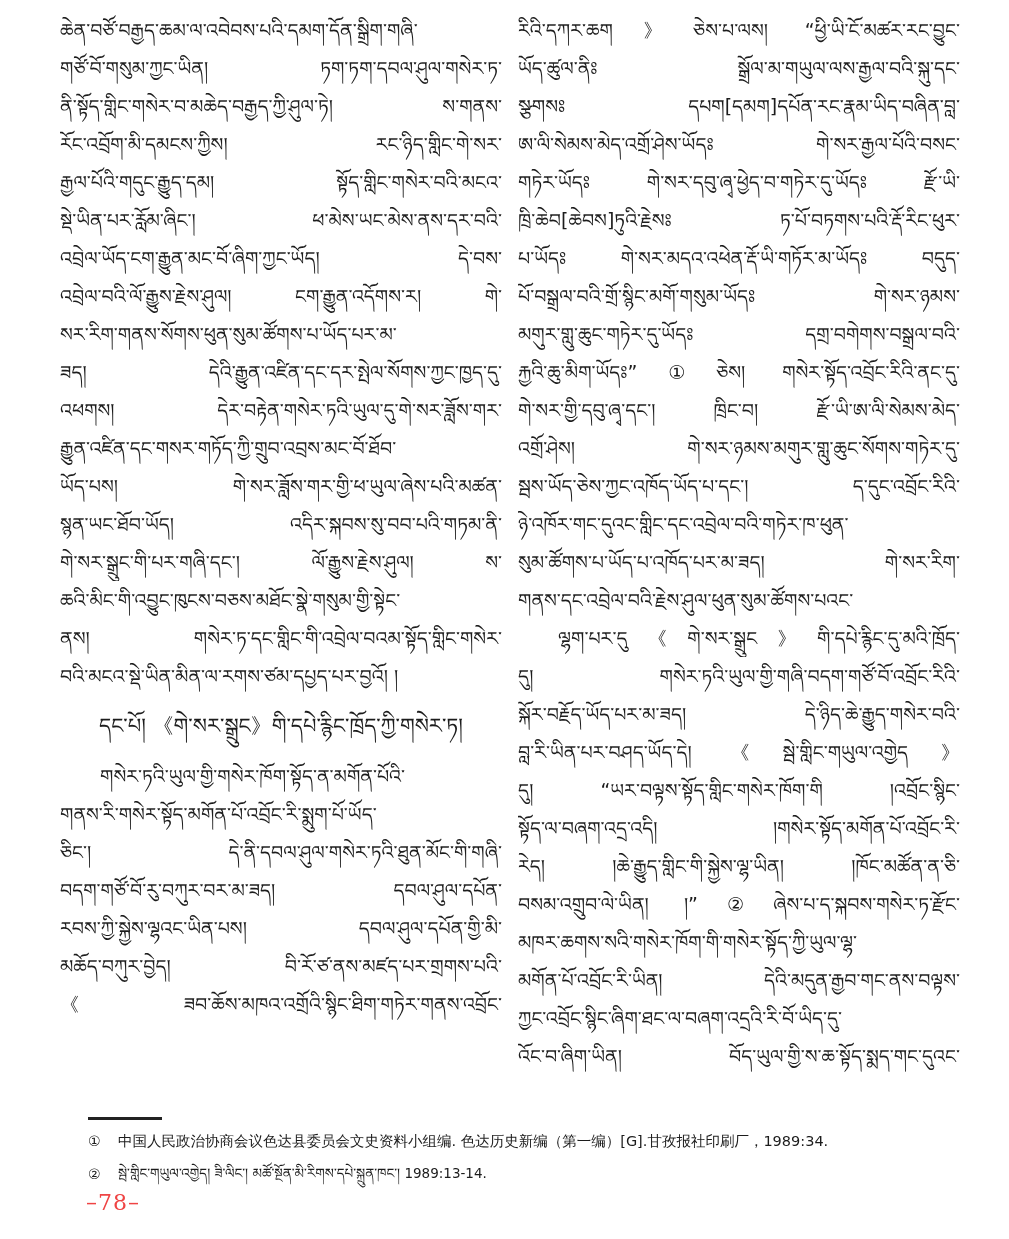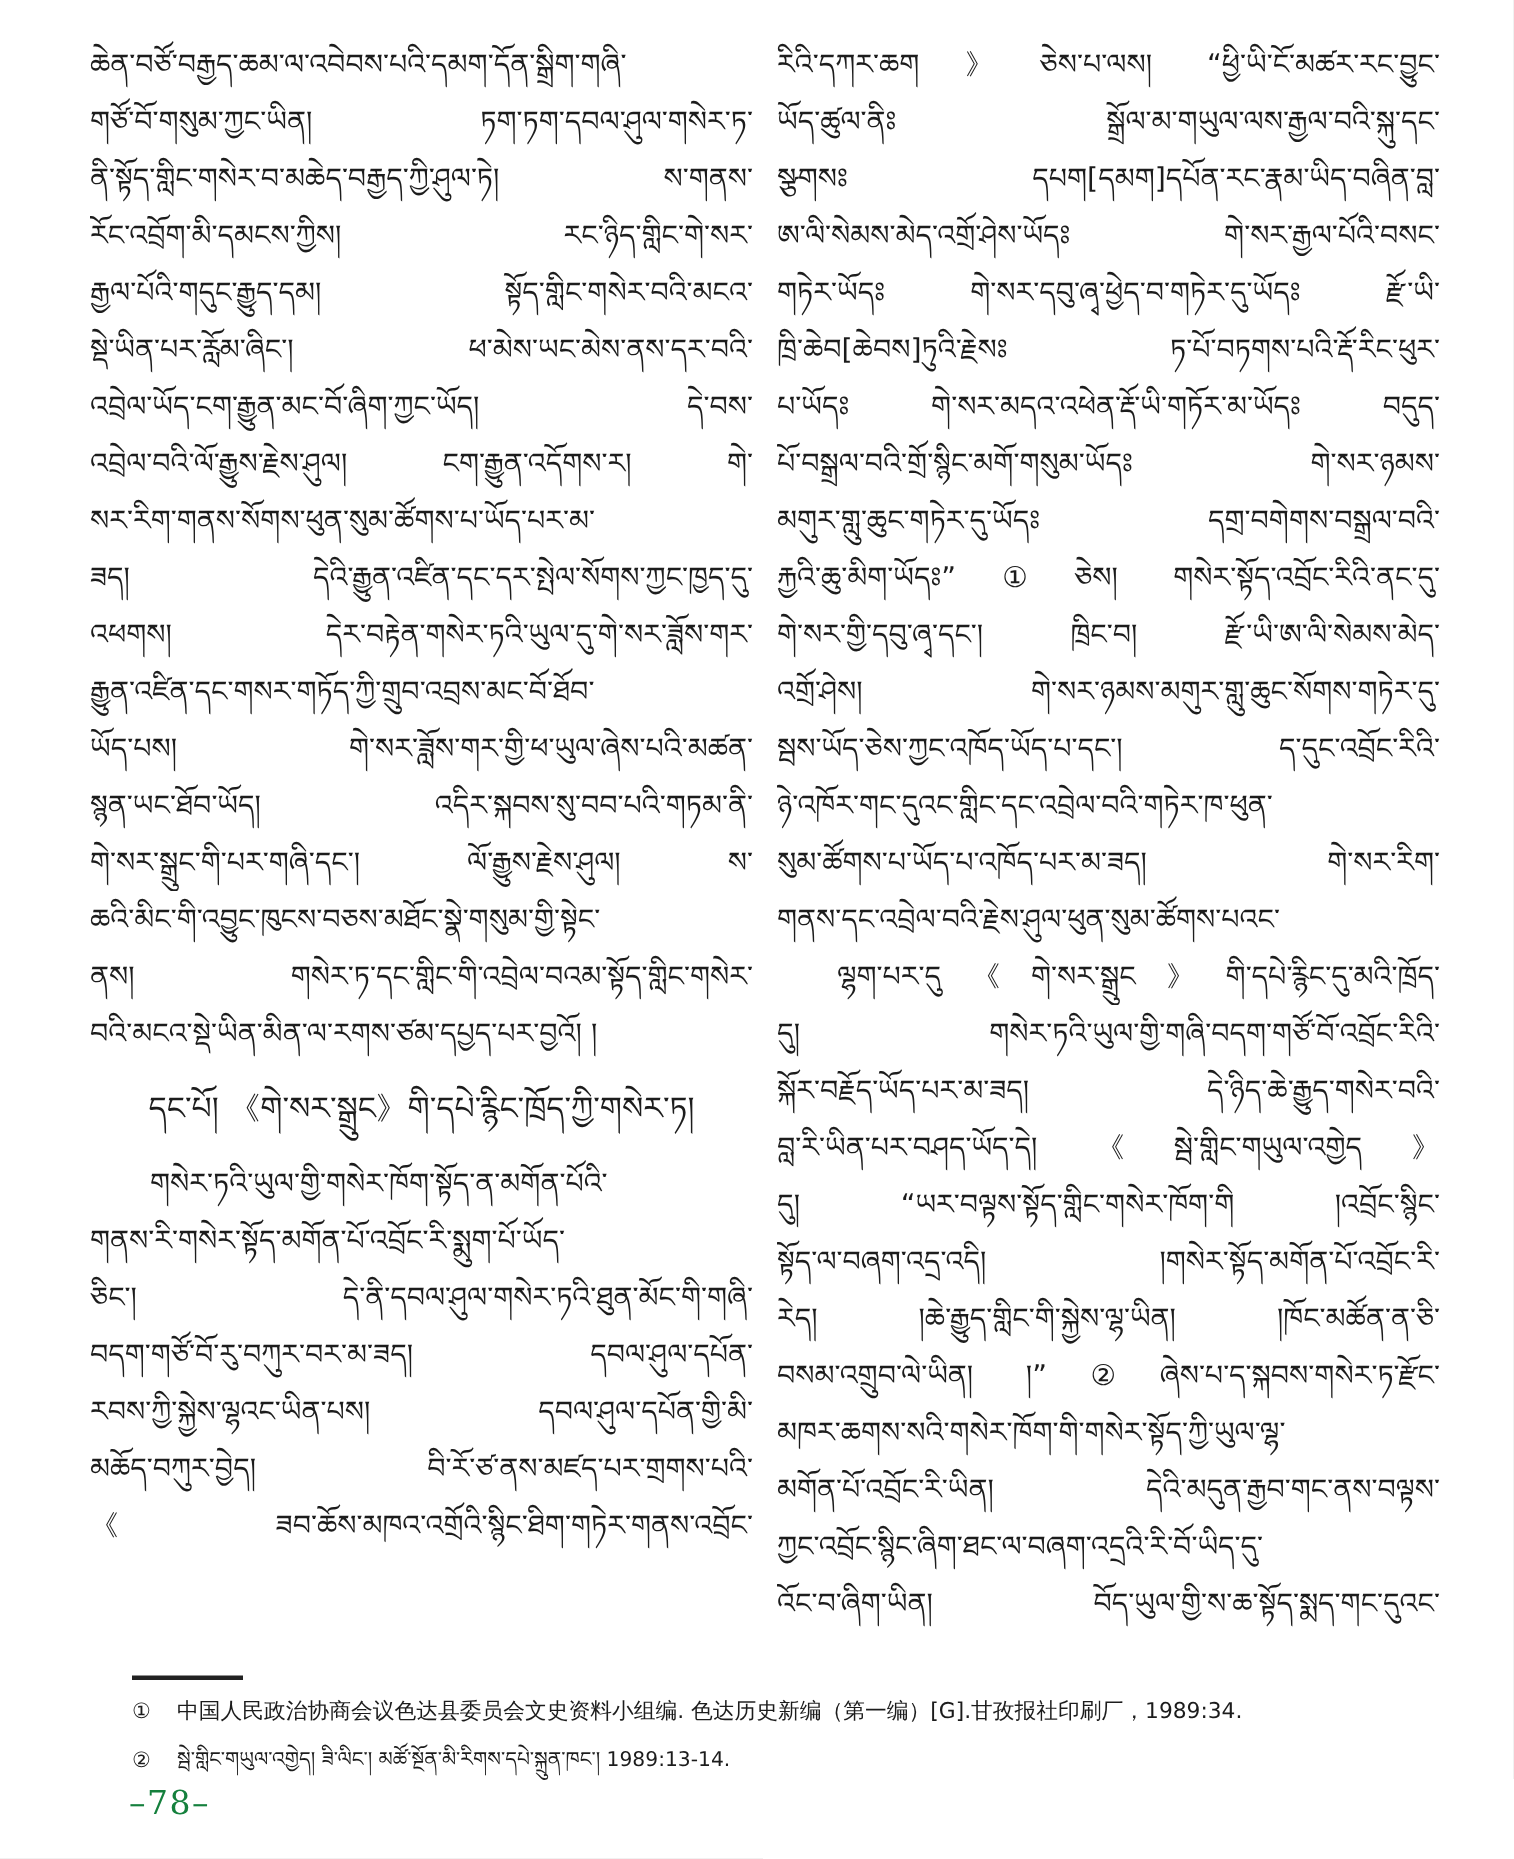--- a/index.html
+++ b/index.html
@@ -6,21 +6,21 @@
   .page{
     position:relative;
     width:1009px;height:1239px;
     background:#ffffff;
     font-family:"DejaVu Sans",sans-serif;
     color:#1c1c1c;
     overflow:hidden;
   }
   .columns{
     position:absolute;
-    top:24px;left:60px;
+    top:11px;left:60px;
     display:flex;
     gap:16px;
   }
   .col{width:442px;}
   .tline{
     font-size:19px;
     line-height:38px;
     height:38px;
     white-space:nowrap;
     overflow:hidden;
@@ -64,21 +64,21 @@
   }
   .footnote .fn-text{flex:1;}
   .footnote.fn-tibetan .fn-text{font-size:13.5px;}
   .page-number{
     position:absolute;
     left:86px;
     top:1190px;
     font-family:"DejaVu Serif",serif;
     font-size:22px;
     letter-spacing:1px;
-    color:#15803d;
+    color:#ef4444;
   }
 </style>
 </head>
 <body>
 
 <div class="page">
 
   <div class="columns">
 
     <div class="col">

